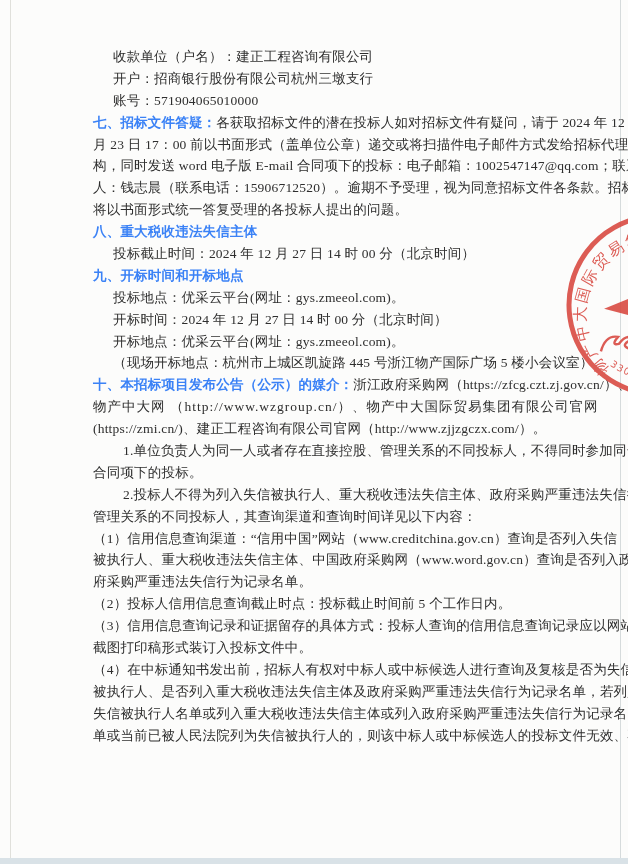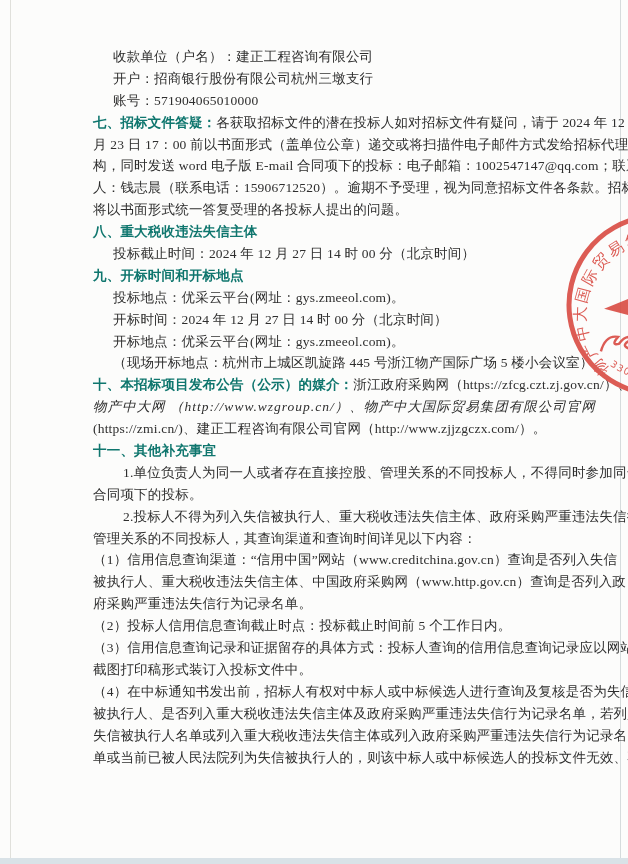--- a/index.html
+++ b/index.html
@@ -23,21 +23,21 @@
   .bottom-strip{
     position:absolute;left:0;bottom:0;width:628px;height:6px;
     background:#d9e2e7;
   }
   .doc{
     position:absolute;left:93px;top:46px;width:450px;
     font-size:13.5px;line-height:21.9px;color:#2e2e2e;
     letter-spacing:.2px;
   }
   .doc-line{white-space:nowrap;height:21.9px;}
-  .doc-line .bold{font-weight:700;color:#0f766e;}
+  .doc-line .bold{font-weight:700;color:#3b82f6;}
   .doc-line .underline{text-underline-offset:3px;}
   .indent-0{padding-left:0;}
   .indent-1{padding-left:20px;}
   .indent-2{padding-left:30px;}
   .seal{
     position:absolute;left:545px;top:200px;width:83px;height:215px;
     pointer-events:none;
   }
   .seal svg{display:block;}
 </style>
@@ -60,29 +60,28 @@
       <div class="doc-line indent-0"><span>人：钱志晨（联系电话：15906712520）。逾期不予受理，视为同意招标文件各条款。招标人</span></div>
       <div class="doc-line indent-0"><span>将以书面形式统一答复受理的各投标人提出的问题。</span></div>
       <div class="doc-line indent-0"><span class="bold">八、重大税收违法失信主体</span></div>
       <div class="doc-line indent-1"><span>投标截止时间：2024 年 12 月 27 日 14 时 00 分（北京时间）</span></div>
       <div class="doc-line indent-0"><span class="bold">九、开标时间和开标地点</span></div>
       <div class="doc-line indent-1"><span>投标地点：优采云平台(网址：gys.zmeeol.com)。</span></div>
       <div class="doc-line indent-1"><span>开标时间：2024 年 12 月 27 日 14 时 00 分（北京时间）</span></div>
       <div class="doc-line indent-1"><span>开标地点：优采云平台(网址：gys.zmeeol.com)。</span></div>
       <div class="doc-line indent-1"><span>（现场开标地点：杭州市上城区凯旋路 445 号浙江物产国际广场 5 楼小会议室）</span></div>
       <div class="doc-line indent-0"><span class="bold">十、本招标项目发布公告（公示）的媒介：</span><span>浙江政府采购网（https://zfcg.czt.zj.gov.cn/）、</span></div>
-      <div class="doc-line indent-0" style="letter-spacing: 1px; font-style: italic;"><span>物产中大网 （http://www.wzgroup.cn/）、物产中大国际贸易集团有限公司官网</span></div>
+      <div class="doc-line indent-0" style="letter-spacing: 1px;"><span>物产中大网 （http://www.wzgroup.cn/）、物产中大国际贸易集团有限公司官网</span></div>
       <div class="doc-line indent-0"><span>(https://zmi.cn/)、建正工程咨询有限公司官网（http://www.zjjzgczx.com/）。</span></div>
-      <div class="doc-line indent-0"><span class="bold">十一、其他补充事宜</span></div>
       <div class="doc-line indent-2"><span>1.单位负责人为同一人或者存在直接控股、管理关系的不同投标人，不得同时参加同一</span></div>
       <div class="doc-line indent-0"><span>合同项下的投标。</span></div>
       <div class="doc-line indent-2"><span>2.投标人不得为列入失信被执行人、重大税收违法失信主体、政府采购严重违法失信行</span></div>
       <div class="doc-line indent-0"><span>管理关系的不同投标人，其查询渠道和查询时间详见以下内容：</span></div>
       <div class="doc-line indent-0"><span>（1）信用信息查询渠道：“信用中国”网站（</span><span class="underline">www.creditchina.gov.cn</span><span>）查询是否列入失信</span></div>
-      <div class="doc-line indent-0"><span>被执行人、重大税收违法失信主体、中国政府采购网（</span><span class="underline">www.http.gov.cn</span><span>）查询是否列入政</span></div>
+      <div class="doc-line indent-0"><span>被执行人、重大税收违法失信主体、中国政府采购网（</span><span class="underline">www.word.gov.cn</span><span>）查询是否列入政</span></div>
       <div class="doc-line indent-0"><span>府采购严重违法失信行为记录名单。</span></div>
       <div class="doc-line indent-0"><span>（2）投标人信用信息查询截止时点：投标截止时间前 5 个工作日内。</span></div>
       <div class="doc-line indent-0"><span>（3）信用信息查询记录和证据留存的具体方式：投标人查询的信用信息查询记录应以网站</span></div>
       <div class="doc-line indent-0"><span>截图打印稿形式装订入投标文件中。</span></div>
       <div class="doc-line indent-0"><span>（4）在中标通知书发出前，招标人有权对中标人或中标候选人进行查询及复核是否为失信</span></div>
       <div class="doc-line indent-0"><span>被执行人、是否列入重大税收违法失信主体及政府采购严重违法失信行为记录名单，若列入</span></div>
       <div class="doc-line indent-0"><span>失信被执行人名单或列入重大税收违法失信主体或列入政府采购严重违法失信行为记录名</span></div>
       <div class="doc-line indent-0"><span>单或当前已被人民法院列为失信被执行人的，则该中标人或中标候选人的投标文件无效、不</span></div>
     </div>
 

